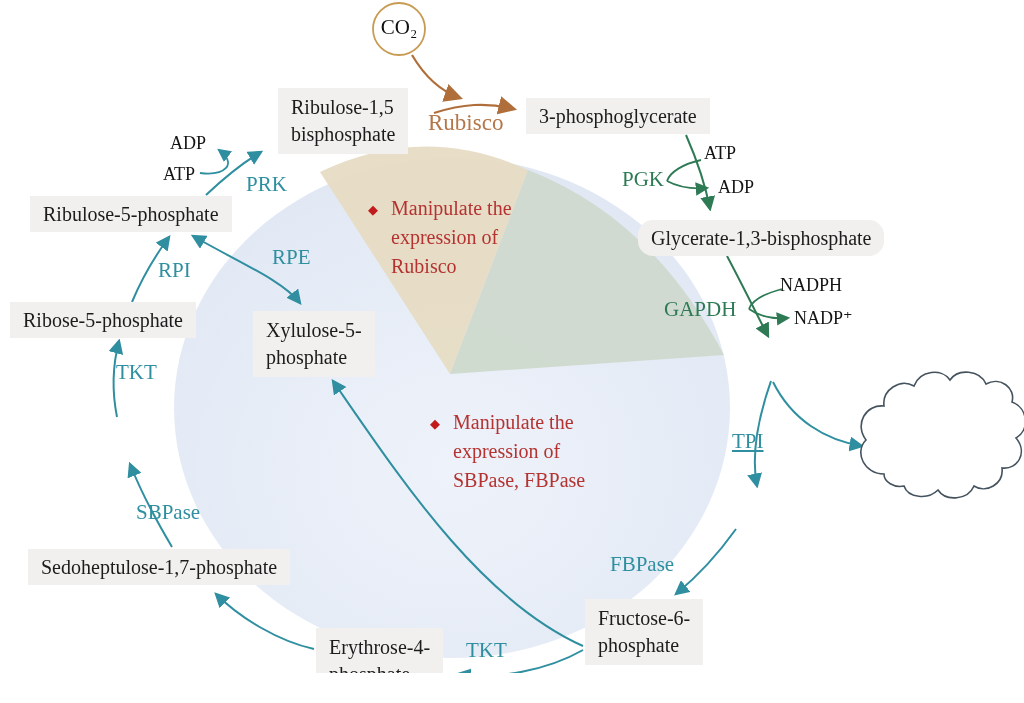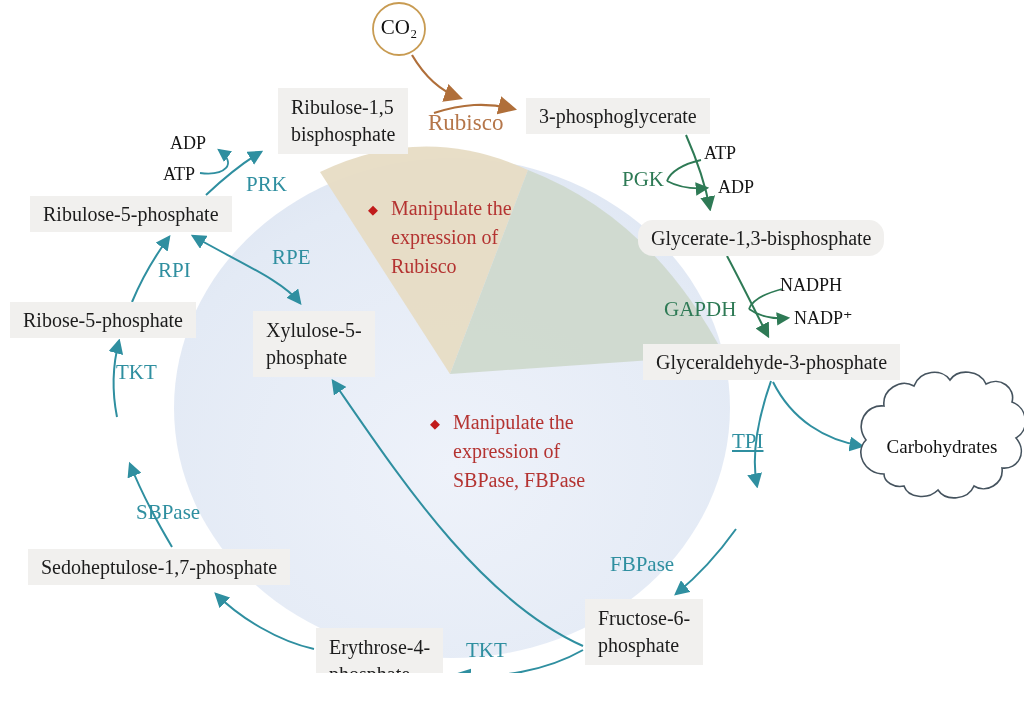--- a/index.html
+++ b/index.html
@@ -91,21 +91,20 @@
   </svg>
 
   <div class="co2-label">CO₂</div>
 
   <div class="node two" style="left:278px;top:88px;">
     <div>Ribulose-1,5</div>
     <div>bisphosphate</div>
   </div>
   <div class="node" style="left:526px;top:98px;text-align:right;">3-phosphoglycerate</div>
   <div class="node" style="left:638px;top:220px;border-radius:15px;">Glycerate-1,3-bisphosphate</div>
-  <div class="node" style="left:643px;top:344px;">Glyceraldehyde-3-phosphate</div>
   <div class="node two" style="left:585px;top:599px;">
     <div>Fructose-6-</div>
     <div>phosphate</div>
   </div>
   <div class="node two" style="left:316px;top:628px;">
     <div>Erythrose-4-</div>
     <div>phosphate</div>
   </div>
   <div class="node" style="left:28px;top:549px;">Sedoheptulose-1,7-phosphate</div>
   <div class="node" style="left:10px;top:302px;">Ribose-5-phosphate</div>
@@ -144,15 +143,14 @@
   </div>
   <div class="note" style="left:430px;top:408px;">
     <span class="bullet">◆</span>
     <div>
       <div>Manipulate the</div>
       <div>expression of</div>
       <div>SBPase, FBPase</div>
     </div>
   </div>
 
-  <div class="cloud-label">Carbohydrates</div>
 
 </div>
 
 </body></html>

